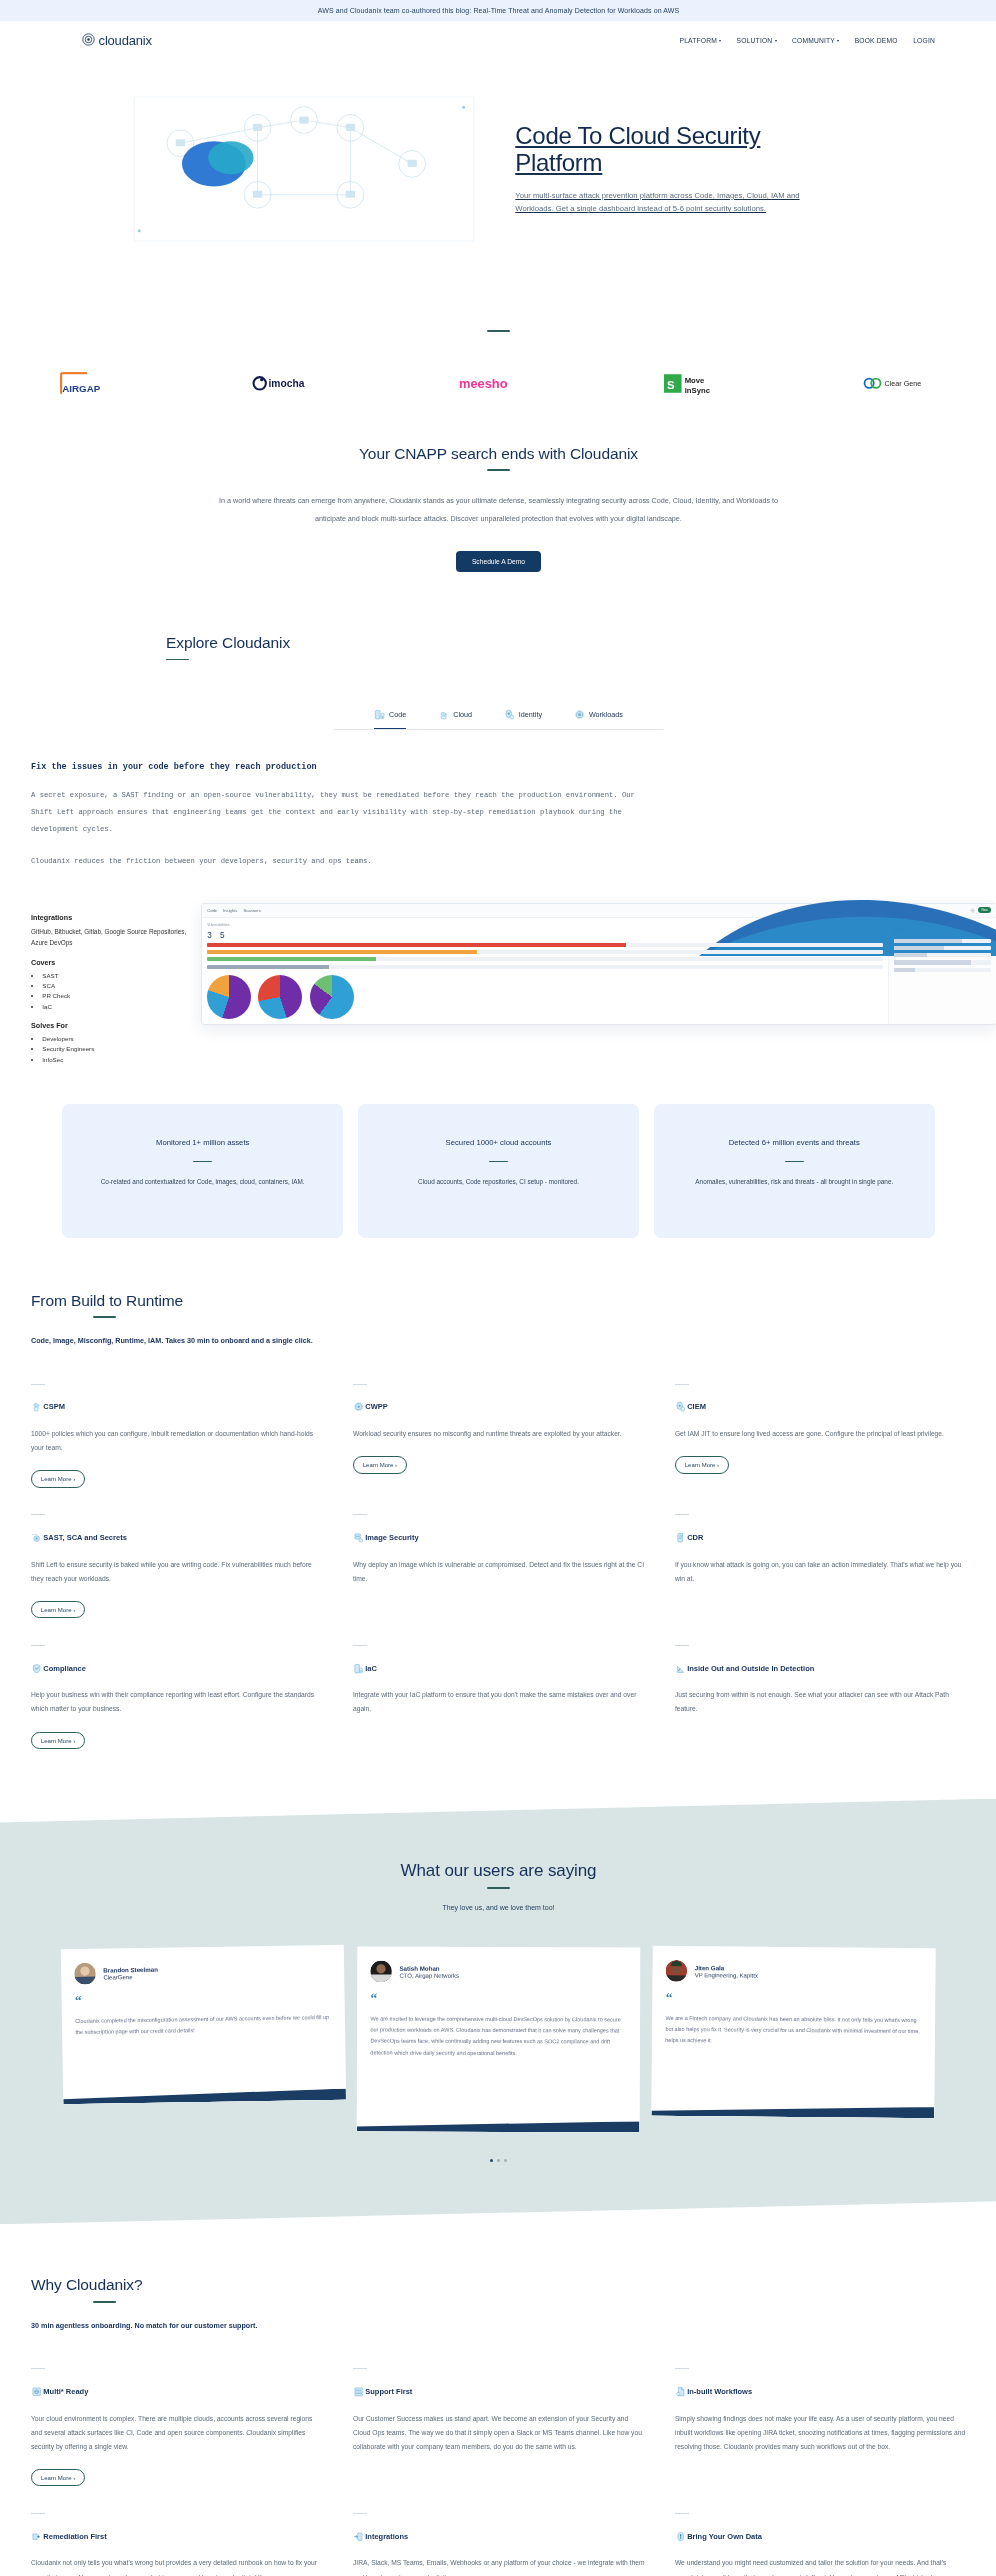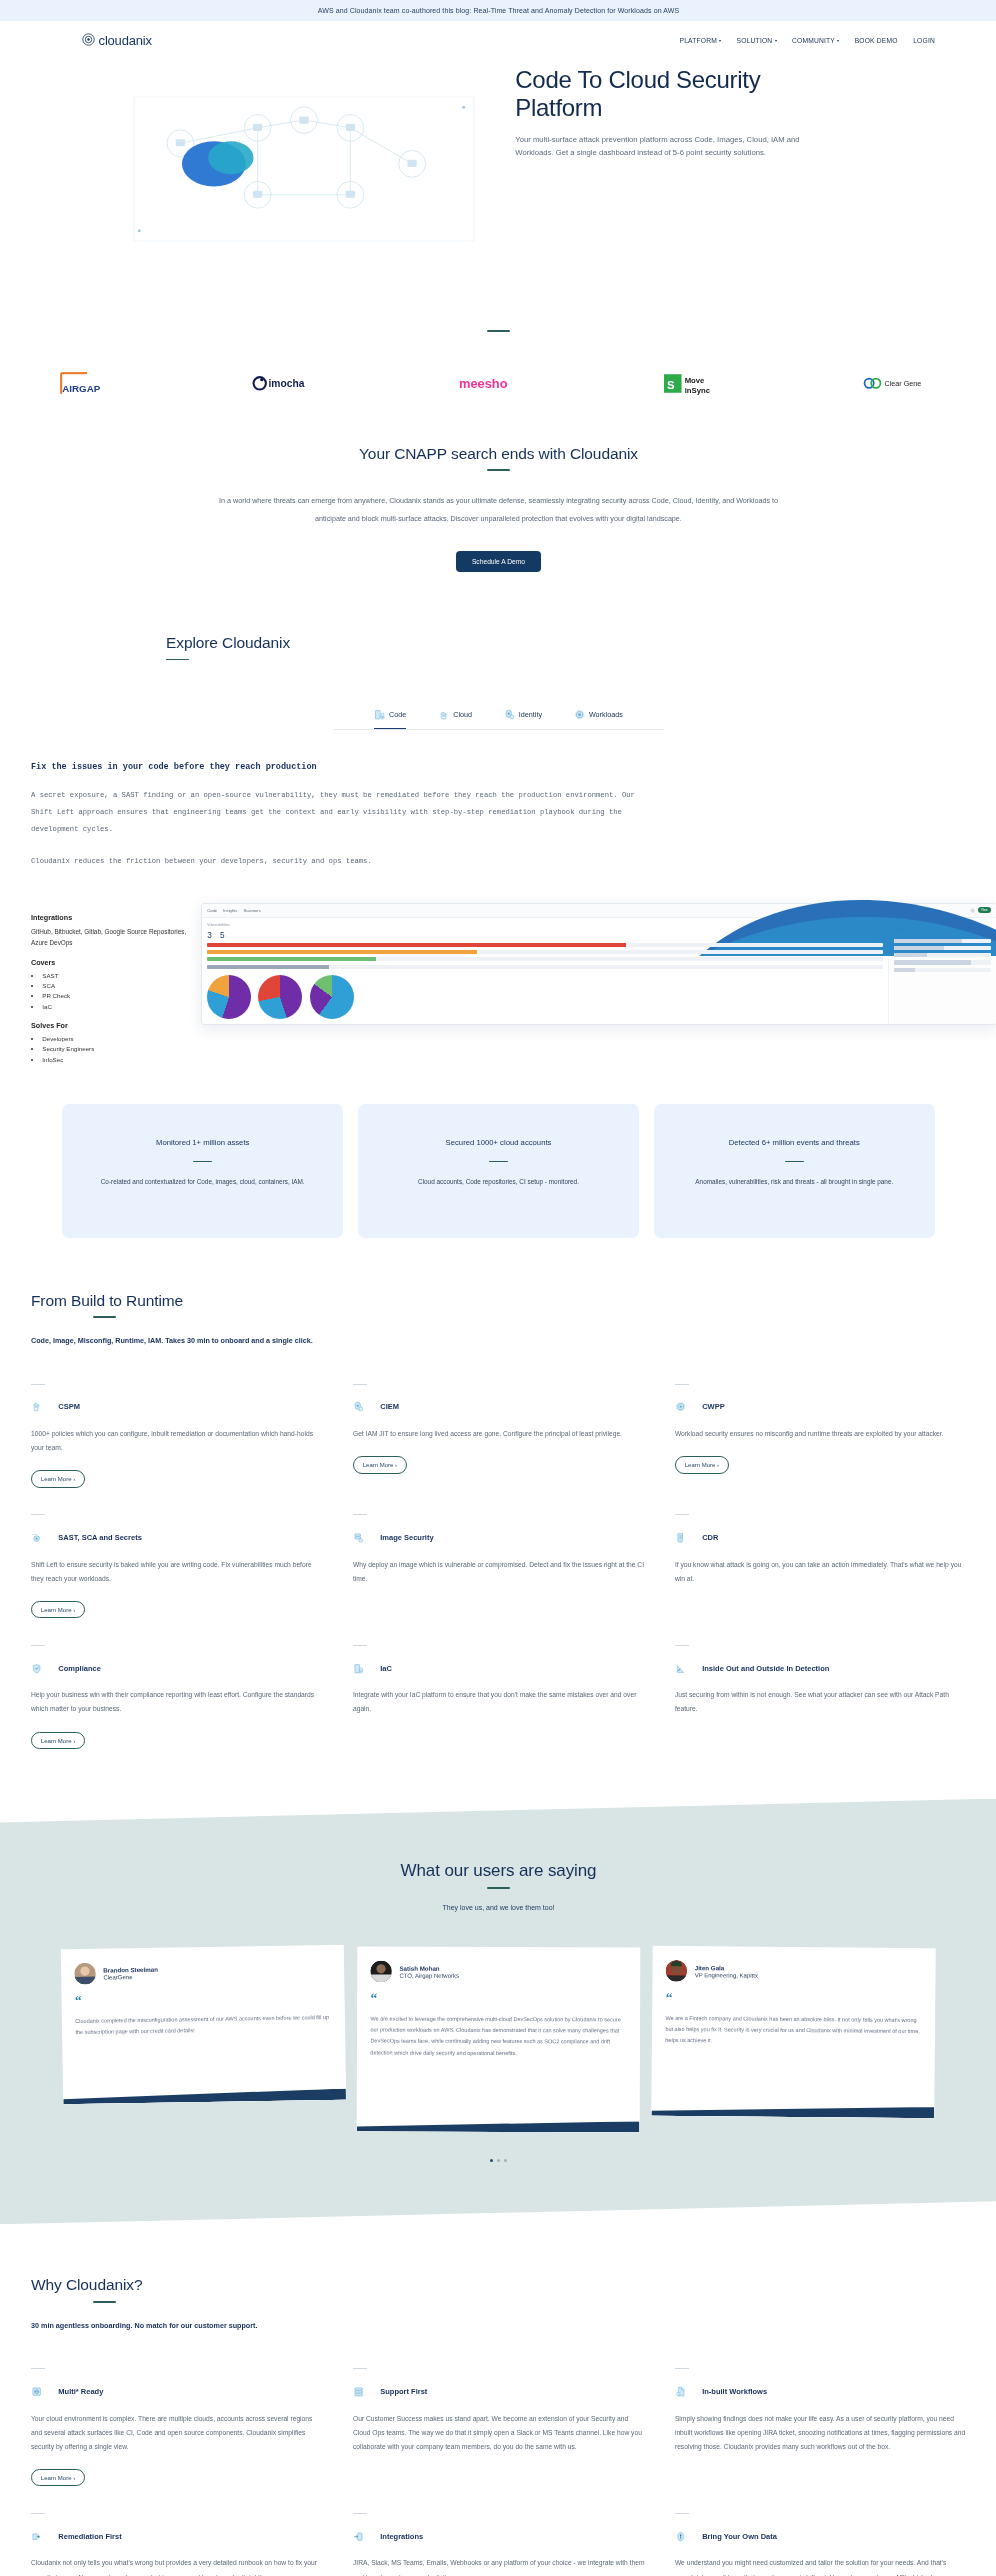--- a/index.html
+++ b/index.html
@@ -31,21 +31,21 @@
   .brand-mark { width: 13px; height: 13px; }
   .brand-text { font-size: 13px; font-weight: 400; color: #13355e; letter-spacing: -0.2px; }
   .nav-links { display: flex; align-items: center; gap: 15.5px; }
   .nav-link {
     font-size: 6.7px; color: #16304f; letter-spacing: 0.2px;
     display: flex; align-items: center; gap: 2.1px; cursor: pointer; text-transform: uppercase;
   }
   .caret { width: 0; height: 0; border-left: 1.8px solid transparent; border-right: 1.8px solid transparent; border-top: 2.1px solid #16304f; }
 
   
-  .hero { display: flex; align-items: flex-start; padding: 5.2px 0 31px; }
+  .hero { display: flex; align-items: center; padding: 5.2px 0 31px; text-decoration: underline; }
   .hero-art { width: 402px; height: 206px; position: relative; margin-left: 103px;}
   .hero-copy { width: 340px; padding-left: 10.3px; }
   .hero-title {
     font-size: 24px; line-height: 1.16; font-weight: 400; color: #122a4d; letter-spacing: -0.3px;
   }
   .hero-sub { margin-top: 11.3px; font-size: 7.7px; line-height: 1.78; color: #5a6b7e; max-width: 289px; }
 
   
   .center { text-align: center; }
   .sec-title { font-size: 15.5px; font-weight: 400; color: #14305a; letter-spacing: -0.1px; }
@@ -117,21 +117,21 @@
   .stat-card h4 { font-size: 7.7px; font-weight: 400; color: #14305a; line-height: 1.75; }
   .stat-card .rule { margin: 11.3px auto 0; width: 18.5px; height: 1.3px; }
   .stat-card p { margin-top: 13.4px; font-size: 6.4px; line-height: 2.05; color: #33455e; }
 
   
   .build { padding: 54px 0 0 31px; }
   .build .lead { margin-top: 18.5px; font-size: 7.2px; font-weight: 700; color: #16305c; }
   .grid3 { display: flex; flex-wrap: wrap; margin-top: 25px; }
   .feat { width: 33.33%; padding: 13.4px 29px 13.4px 0; }
   .feat-rule { width: 14.4px; height: 1px; background: #d2d8df; }
-  .feat-head { display: flex; align-items: center; gap: 16px; margin-top: 16.5px; }
+  .feat-head { display: flex; align-items: center; gap: 1px; margin-top: 16.5px; }
   .feat-ico { width: 11.3px; height: 11.3px; flex: none; }
   .feat-title { font-size: 7.5px; font-weight: 700; color: #16305c; }
   .feat p { margin-top: 14.4px; font-size: 6.7px; line-height: 2.1; color: #5b6879; }
   .btn-ghost {
     display: inline-block; margin-top: 15.5px; padding: 4.6px 8.8px; border: 0.5px solid #2c5e5c;
     border-radius: 10.3px; font-size: 6px; color: #1c3f5f; background: #fff; cursor: pointer; font-family: inherit;
   }
 
   
   .testi-band { position: relative; margin-top: 36px; background: transparent; }
@@ -462,43 +462,43 @@
           <span class="feat-title">CSPM</span>
         </div>
         <p>1000+ policies which you can configure, inbuilt remediation or documentation which hand-holds your team.</p>
         <button class="btn-ghost">Learn More ›</button>
       </div>
 
       <div class="feat">
         <div class="feat-rule"></div>
         <div class="feat-head">
           <svg class="feat-ico" viewBox="0 0 24 24">
-              <ellipse cx="10" cy="10" rx="6" ry="8" fill="#cfe8f7" stroke="#5aa8d6"></ellipse>
-              <circle cx="10" cy="10" r="2.2" fill="#5aa8d6"></circle>
-              <rect x="13" y="13" width="7" height="8" rx="2" fill="#e8f5fd" stroke="#5aa8d6"></rect>
-            </svg>
-          <span class="feat-title">CIEM</span>
-        </div>
-        <p>Get IAM JIT to ensure long lived access are gone. Configure the principal of least privilege.</p>
-        <button class="btn-ghost">Learn More ›</button>
-      </div>
-
-      <div class="feat">
-        <div class="feat-rule"></div>
-        <div class="feat-head">
-          <svg class="feat-ico" viewBox="0 0 24 24">
               <rect x="6" y="6" width="12" height="12" rx="2" fill="#cfe8f7" stroke="#5aa8d6"></rect>
               <rect x="10" y="10" width="4" height="4" fill="#5aa8d6"></rect>
               <g stroke="#5aa8d6">
                 <path d="M9 6V3M12 6V3M15 6V3M9 21v-3M12 21v-3M15 21v-3M6 9H3M6 12H3M6 15H3M21 9h-3M21 12h-3M21 15h-3"></path>
               </g>
             </svg>
           <span class="feat-title">CWPP</span>
         </div>
         <p>Workload security ensures no misconfig and runtime threats are exploited by your attacker.</p>
+        <button class="btn-ghost">Learn More ›</button>
+      </div>
+
+      <div class="feat">
+        <div class="feat-rule"></div>
+        <div class="feat-head">
+          <svg class="feat-ico" viewBox="0 0 24 24">
+              <ellipse cx="10" cy="10" rx="6" ry="8" fill="#cfe8f7" stroke="#5aa8d6"></ellipse>
+              <circle cx="10" cy="10" r="2.2" fill="#5aa8d6"></circle>
+              <rect x="13" y="13" width="7" height="8" rx="2" fill="#e8f5fd" stroke="#5aa8d6"></rect>
+            </svg>
+          <span class="feat-title">CIEM</span>
+        </div>
+        <p>Get IAM JIT to ensure long lived access are gone. Configure the principal of least privilege.</p>
         <button class="btn-ghost">Learn More ›</button>
       </div>
 
       <div class="feat">
         <div class="feat-rule"></div>
         <div class="feat-head">
           <svg class="feat-ico" viewBox="0 0 24 24">
               <circle cx="12" cy="14" r="6" fill="#cfe8f7" stroke="#5aa8d6"></circle>
               <circle cx="12" cy="14" r="2.2" fill="#5aa8d6"></circle>
               <text x="2" y="6" font-size="5" fill="#5aa8d6" font-family="Liberation Mono">1001</text>

